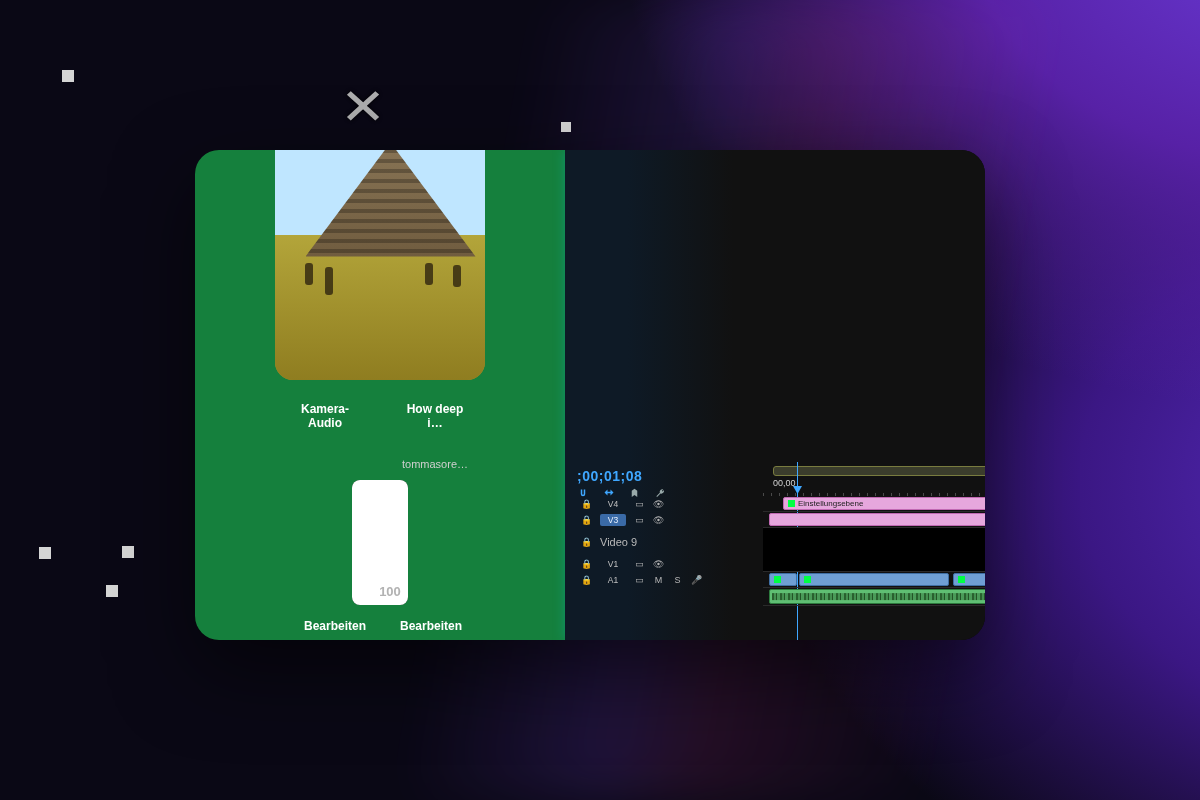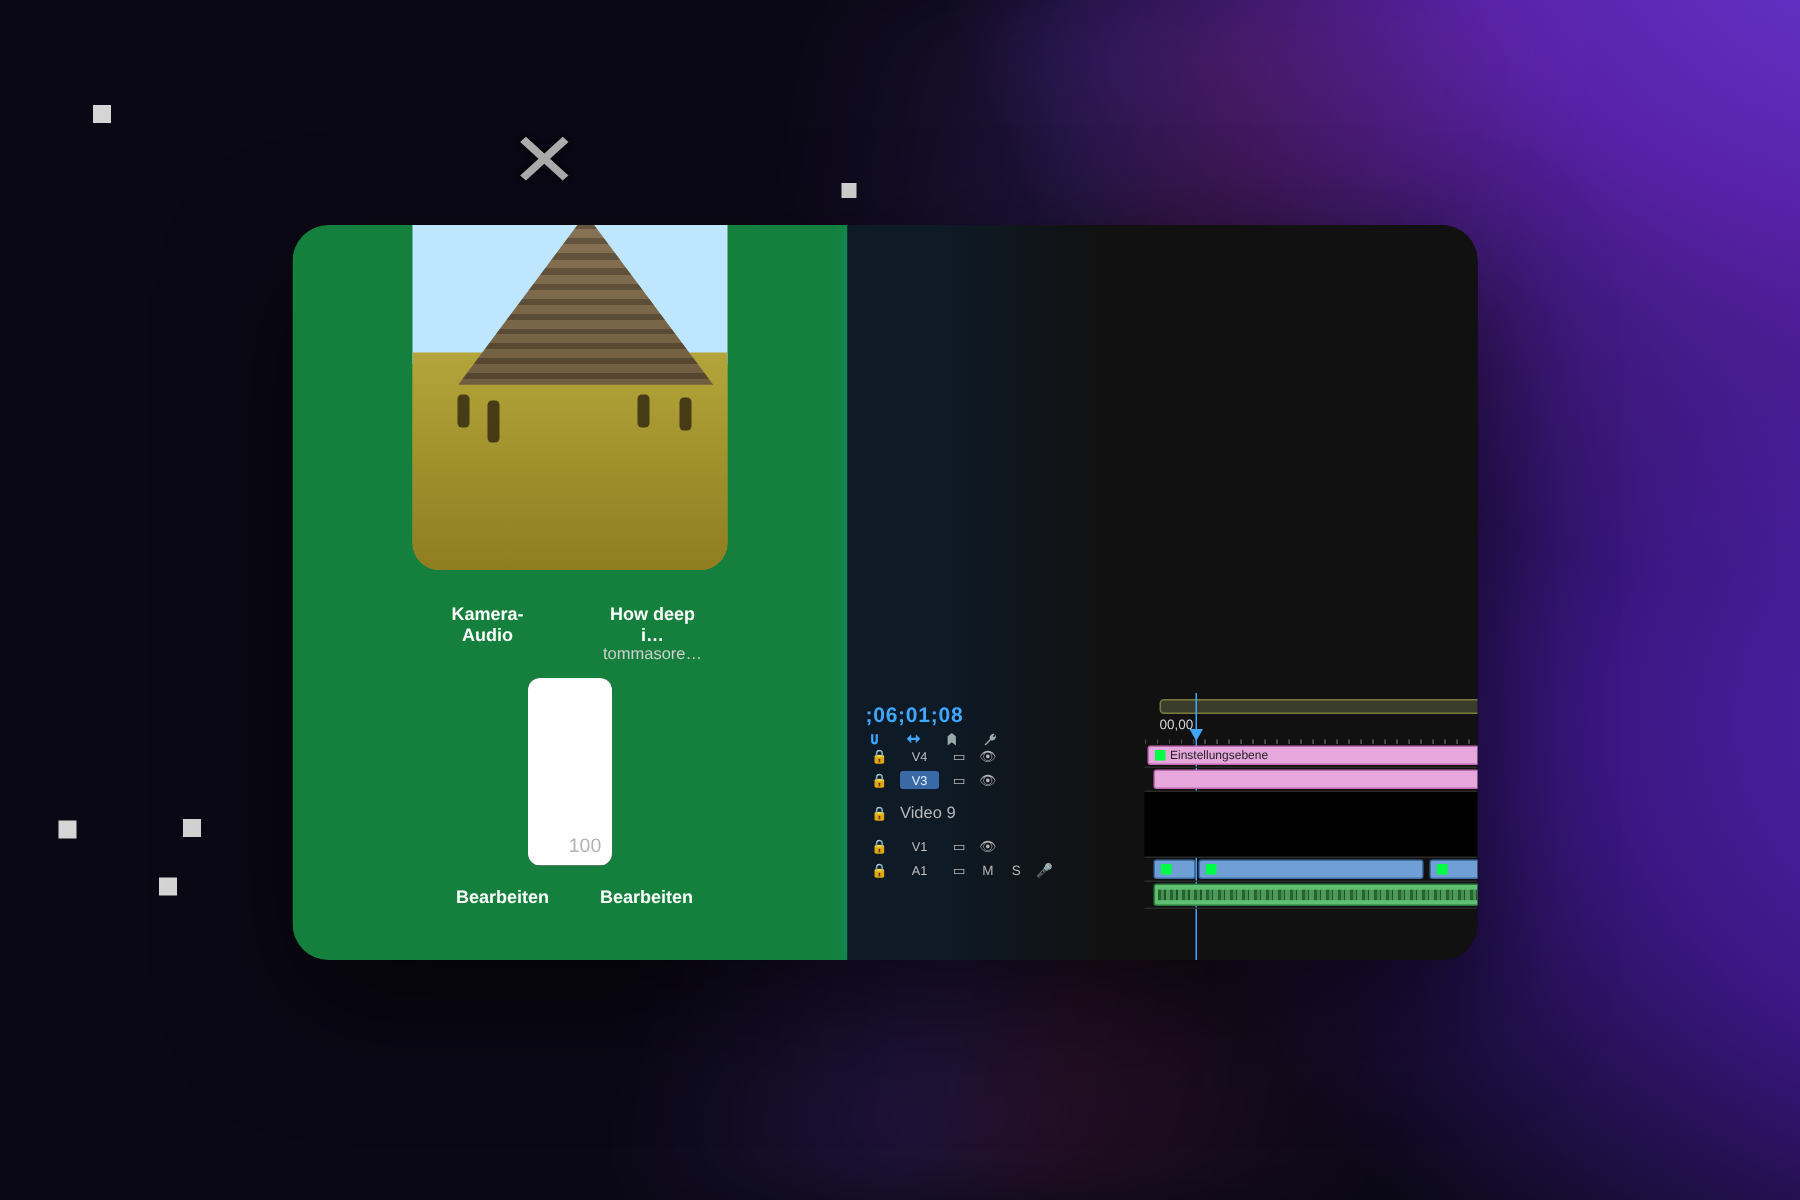--- a/index.html
+++ b/index.html
@@ -89,21 +89,21 @@
   .person { position: absolute; width: 8px; height: 22px; background: rgba(30,20,10,0.7); border-radius: 3px; }
 
   .titles-row {
     margin-top: 22px;
     display: flex;
     gap: 40px;
     text-align: center;
     font-size: 12px;
     font-weight: 600;
   }
-  .titles-row .sub { font-weight: 400; color: #cfcfcf; font-size: 11px; }
+  .titles-row .sub { font-weight: 400; color: #cfcfcf; font-size: 11px; margin-top: 28px; }
 
   .faders-row {
     margin-top: 10px;
     display: flex;
     gap: 40px;
   }
   .fader {
     width: 56px; height: 125px;
     background: #2b2b2b;
     border-radius: 8px;
@@ -115,21 +115,21 @@
     position: absolute;
     left: 0; right: 0; bottom: 0;
     background: #fff;
     border-radius: 6px 6px 0 0;
   }
   .fader .val {
     position: absolute;
     left: 0; right: 0; bottom: 6px;
     text-align: center;
     color: #b2b2b2;
-    font-weight: 400;
+    font-weight: 700;
     font-size: 13px;
     padding-left: 20px;
   }
 
   .edit-row {
     margin-top: 14px;
     display: flex;
     gap: 40px;
     text-align: center;
     font-size: 12px;
@@ -290,21 +290,21 @@
       </div>
     </div>
 
     <div class="seam"></div>
 
     <div class="right-pane">
       <div class="rp-inner">
 
 
         <div class="tc-bar">
-          <div class="timecode">;06;01;08</div>
+          <div class="timecode">;00;01;08</div>
           <div class="toolrow">
             <span class="ic">
               <svg viewBox="0 0 16 16" width="12" height="12">
                   <path fill="currentColor" d="M5 2v6a3 3 0 006 0V2h-2v6a1 1 0 01-2 0V2z"></path>
                 </svg>
             </span>
             <span class="ic">
               <svg viewBox="0 0 16 16" width="12" height="12">
                   <path fill="currentColor" d="M2 6l4-4v3h4V2l4 4-4 4V7H6v3z"></path>
                 </svg>
@@ -357,21 +357,21 @@
             <span class="trkname">A1</span>
             <span class="sync">▭</span>
             <span class="mute">M</span>
             <span class="solo">S</span>
             <span class="rec">🎤</span>
           </div>
         </div>
 
         <div class="track-area">
           <div class="lane" style="top:0;height:16px">
-            <div class="clip pink" id="clip-v4" style="left: 2px; width: 360px;">
+            <div class="clip pink" id="clip-v4" style="left: 20px; width: 360px;">
               <span class="fx"></span><span>Einstellungsebene</span>
             </div>
           </div>
           <div class="lane" style="top:16px;height:16px">
             <div class="clip pink" id="clip-v3a" style="left: 6px; width: 330px;"></div>
 
           </div>
           <div class="lane" style="top:32px;height:44px;background:#000"></div>
           <div class="lane" style="top:76px;height:16px">
             <div class="clip blue" id="clip-v1a" style="left: 6px; width: 28px;"><span class="fx"></span></div>

